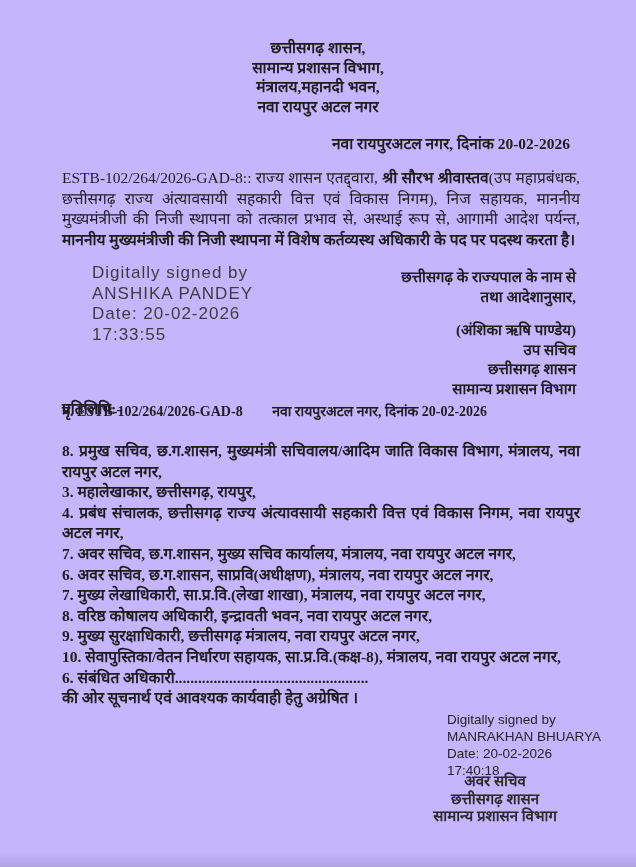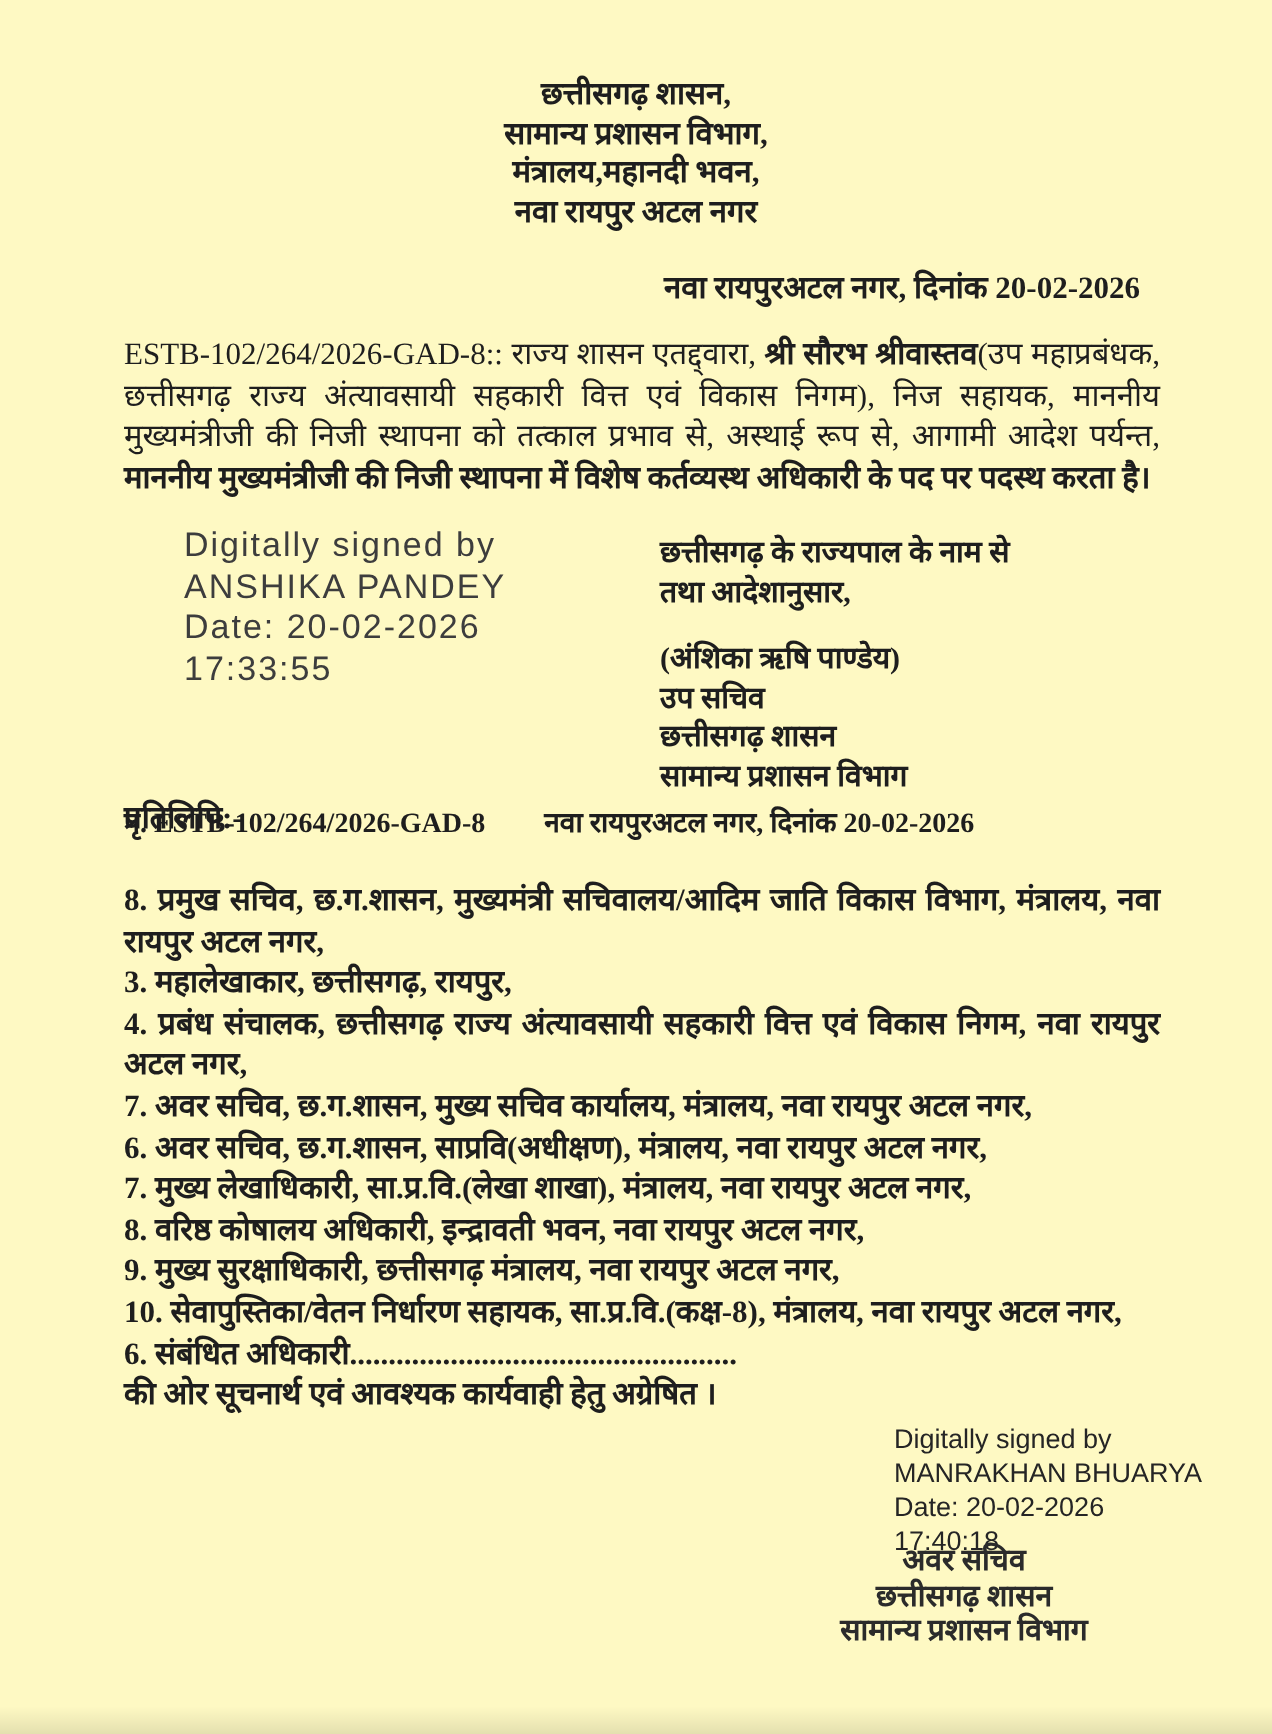--- a/index.html
+++ b/index.html
@@ -5,21 +5,21 @@
   html, body {
     margin: 0;
     padding: 0;
     background: #e9e9e7;
   }
   .page {
     position: relative;
     width: 636px;
     height: 867px;
     margin: 0 auto;
-    background: #fef9c3;
+    background: #c4b5fd;
     color: #1e1e1e;
     font-family: "Liberation Serif", "DejaVu Serif", serif;
     overflow: hidden;
   }
   .page::after {
     content: "";
     position: absolute;
     left: 0; right: 0; bottom: 0;
     height: 14px;
     background: linear-gradient(to bottom, rgba(0,0,0,0), rgba(0,0,0,0.10));
@@ -72,21 +72,21 @@
     line-height: 20.5px;
     letter-spacing: 1px;
     color: #3d3d3d;
   }
   
   .authority {
     position: absolute;
     top: 268px;
     left: 330px;
     width: 246px;
-    text-align: left;
+    text-align: right;
     font-size: 15px;
     line-height: 19.5px;
     font-weight: bold;
   }
   .authority .gap { height: 14px; }
   
   .endorse-ref-row {
     position: absolute;
     top: 401px;
     left: 62px;
@@ -125,21 +125,21 @@
     top: 711px;
     left: 447px;
     font-family: "Liberation Sans", "DejaVu Sans", sans-serif;
     font-size: 13.5px;
     line-height: 17px;
     color: #252525;
   }
   .under-secretary {
     position: absolute;
     top: 773px;
-    left: 381px;
+    left: 394px;
     width: 202px;
     text-align: center;
     font-size: 15px;
     line-height: 17.5px;
     font-weight: bold;
     color: #2b2b2b;
   }
 </style>
 </head>
 <body>

